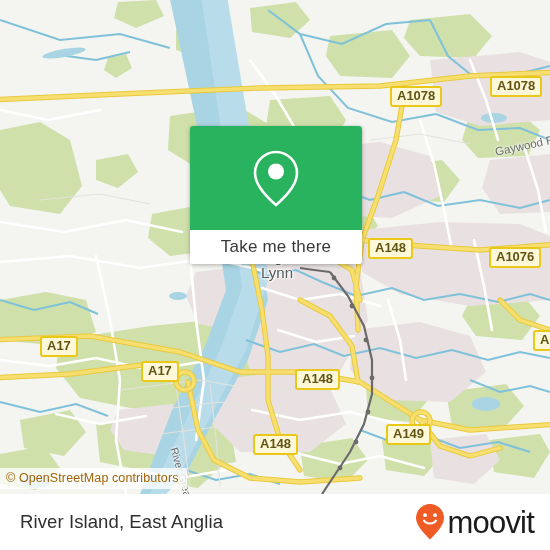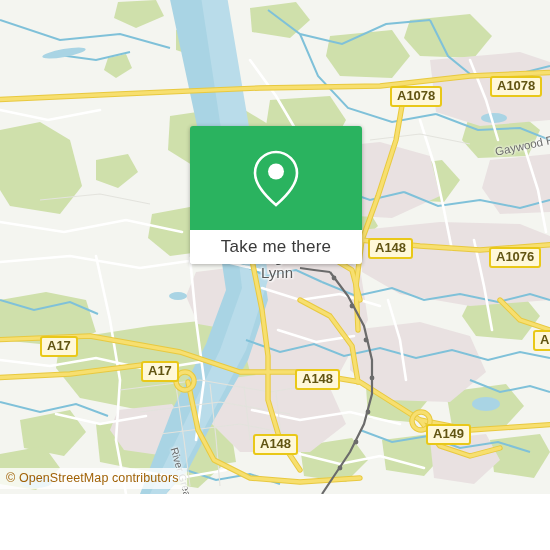--- a/index.html
+++ b/index.html
@@ -273,32 +273,44 @@
     <div class="riverlabel" style="left:180px;top:446px;transform:rotate(74deg);transform-origin:left top;font-size:10.5px;">River Great Ouse</div>
 
     <div class="shield" style="left:390px;top:86px;">A1078</div>
     <div class="shield" style="left:490px;top:76px;">A1078</div>
     <div class="shield" style="left:368px;top:238px;">A148</div>
     <div class="shield" style="left:489px;top:247px;">A1076</div>
     <div class="shield" style="left:40px;top:336px;">A17</div>
     <div class="shield" style="left:141px;top:361px;">A17</div>
     <div class="shield" style="left:295px;top:369px;">A148</div>
     <div class="shield" style="left:253px;top:434px;">A148</div>
-    <div class="shield" style="left:426px;top:424px;text-align:center;">A149</div>
+    <div class="shield" style="left:386px;top:424px;text-align:center;">A149</div>
     <div class="shield" style="left:533px;top:330px;">A14</div>
   </div>
 
   <div id="osm-attr">© OpenStreetMap contributors</div>
 
   <div id="cta-card">
     <div id="cta-green">
       <svg width="54" height="62" viewBox="0 0 54 62">
         <path d="M27 5 C15.4 5 6 14.4 6 26 C6 38.6 20 52 27 58 C34 52 48 38.6 48 26 C48 14.4 38.6 5 27 5 Z" fill="none" stroke="#ffffff" stroke-width="2.6"></path>
         <circle cx="27" cy="24.5" r="8" fill="#ffffff"></circle>
       </svg>
     </div>
     <div id="cta-white">
       <span id="cta-label">Take me there</span>
     </div>
   </div>
 
+  <div id="bottom-bar">
+    <div id="place-title">River Island, East Anglia</div>
+    <div id="brand">
+      <svg width="30" height="38" viewBox="0 0 30 38">
+        <path d="M15 1 C7.3 1 1 7.3 1 15 C1 23.5 11 32 15 36.5 C19 32 29 23.5 29 15 C29 7.3 22.7 1 15 1 Z" fill="#ef5b25"></path>
+        <circle cx="10" cy="12.2" r="1.9" fill="#ffffff"></circle>
+        <circle cx="20" cy="12.2" r="1.9" fill="#ffffff"></circle>
+        <path d="M9 17.6 C11 21.4 19 21.4 21 17.6" fill="none" stroke="#ffffff" stroke-width="2.1" stroke-linecap="round"></path>
+      </svg>
+      <span id="brand-word">moovit</span>
+    </div>
+  </div>
 
 </div>
 
 </body></html>

